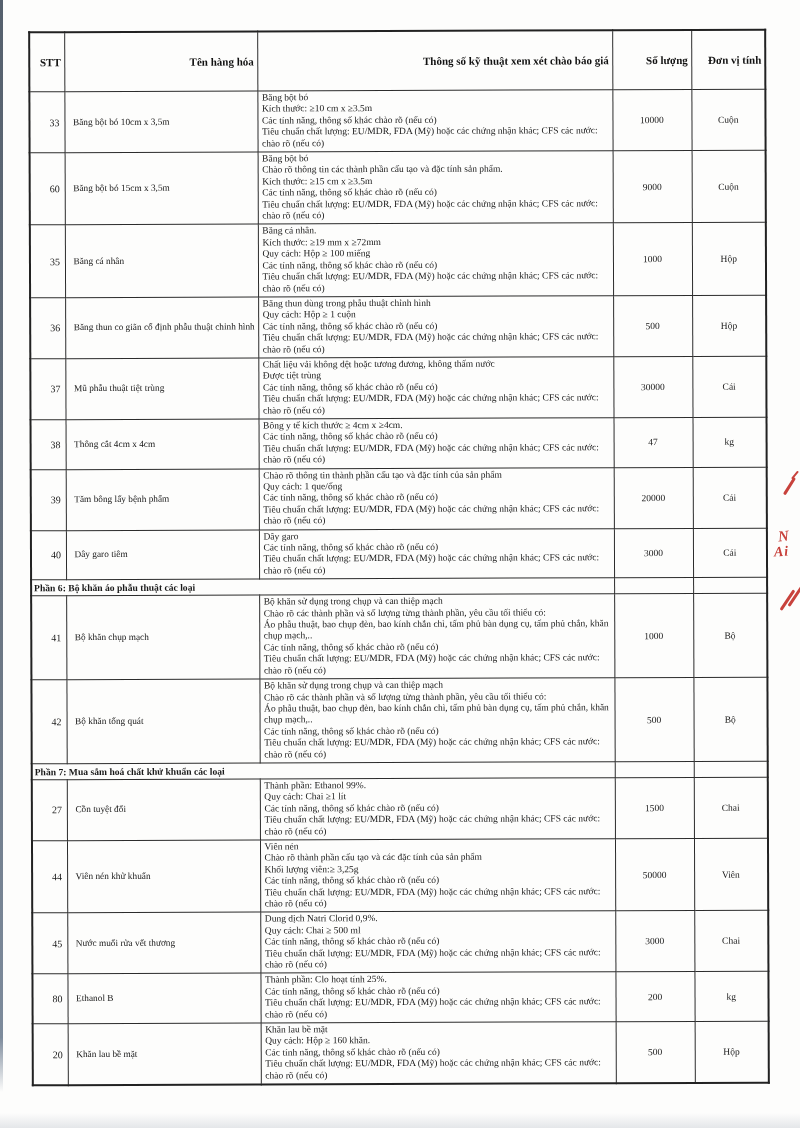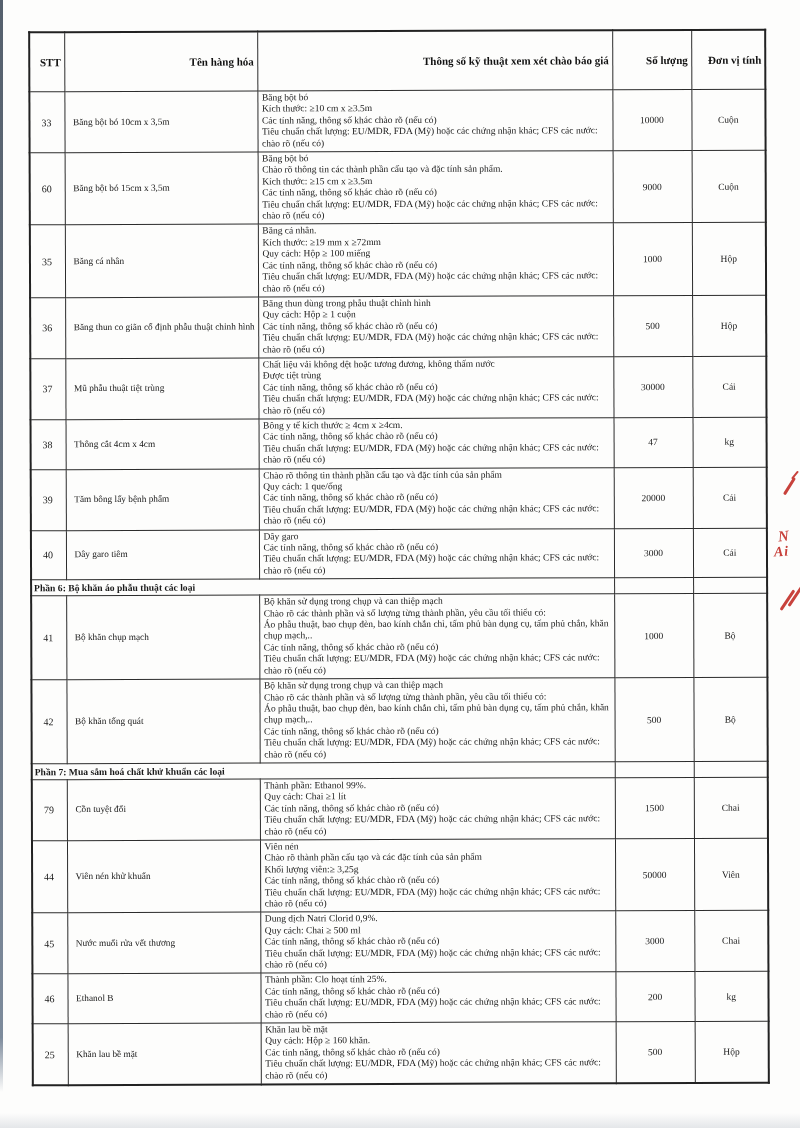--- a/index.html
+++ b/index.html
@@ -28,21 +28,21 @@
   col.c-stt{width:35px;}
   col.c-name{width:193px;}
   col.c-specs{width:355px;}
   col.c-qty{width:79px;}
   col.c-unit{width:74px;}
   th{
     font-size:11px;font-weight:bold;text-align:right;vertical-align:middle;
     height:54px;padding:2px 3px;color:#111;
   }
   td{font-size:9.5px;vertical-align:middle;color:#191919;}
-  td.stt{text-align:left;padding:1px 1px 1px 11px;font-size:10px;}
+  td.stt{text-align:left;padding:1px 1px 1px 19px;font-size:10px;}
   td.name{padding:2px 3px 2px 8px;font-size:9.3px;line-height:11px;}
   td.specs{vertical-align:top;padding:1px 4px 2px 4px;line-height:11.4px;font-size:9.5px;}
   td.qty,td.unit{text-align:center;padding:8px;}
   tr.section td{height:15px;padding:0 2px;}
   td.sec-label{font-weight:bold;font-size:9.6px;padding-left:2px !important;}
   .spec-line{min-height:11px;}
   .red-pen-marks{position:absolute;left:770px;top:466px;width:30px;height:170px;pointer-events:none;}
   .pen{position:absolute;color:#c8423c;font-style:italic;font-weight:bold;}
   .pen-stroke{position:absolute;background:#c8423c;border-radius:2px;}
   .pen-s1{left:18px;top:10px;width:2.5px;height:20px;transform:rotate(32deg);}
@@ -214,21 +214,21 @@
     <td class="unit">Bộ</td>
   </tr>
 
   <tr class="section">
     <td class="sec-label" colspan="3">Phần 7: Mua sắm hoá chất khử khuẩn các loại</td>
     <td></td>
     <td></td>
   </tr>
 
   <tr>
-    <td class="stt">79</td>
+    <td class="stt">27</td>
     <td class="name">Cồn tuyệt đối</td>
     <td class="specs">
           <div class="spec-line">Thành phần: Ethanol 99%.</div>
           <div class="spec-line">Quy cách: Chai ≥1 lít</div>
           <div class="spec-line">Các tính năng, thông số khác chào rõ (nếu có)</div>
           <div class="spec-line">Tiêu chuẩn chất lượng: EU/MDR, FDA (Mỹ) hoặc các chứng nhận khác; CFS các nước: chào rõ (nếu có)</div>
         </td>
     <td class="qty">1500</td>
     <td class="unit">Chai</td>
   </tr>
@@ -254,33 +254,33 @@
           <div class="spec-line">Dung dịch Natri Clorid 0,9%.</div>
           <div class="spec-line">Quy cách: Chai ≥ 500 ml</div>
           <div class="spec-line">Các tính năng, thông số khác chào rõ (nếu có)</div>
           <div class="spec-line">Tiêu chuẩn chất lượng: EU/MDR, FDA (Mỹ) hoặc các chứng nhận khác; CFS các nước: chào rõ (nếu có)</div>
         </td>
     <td class="qty">3000</td>
     <td class="unit">Chai</td>
   </tr>
 
   <tr>
-    <td class="stt">46</td>
+    <td class="stt">80</td>
     <td class="name">Ethanol B</td>
     <td class="specs">
           <div class="spec-line">Thành phần: Clo hoạt tính 25%.</div>
           <div class="spec-line">Các tính năng, thông số khác chào rõ (nếu có)</div>
           <div class="spec-line">Tiêu chuẩn chất lượng: EU/MDR, FDA (Mỹ) hoặc các chứng nhận khác; CFS các nước: chào rõ (nếu có)</div>
         </td>
     <td class="qty">200</td>
     <td class="unit">kg</td>
   </tr>
 
   <tr>
-    <td class="stt">25</td>
+    <td class="stt">20</td>
     <td class="name">Khăn lau bề mặt</td>
     <td class="specs">
           <div class="spec-line">Khăn lau bề mặt</div>
           <div class="spec-line">Quy cách: Hộp ≥ 160 khăn.</div>
           <div class="spec-line">Các tính năng, thông số khác chào rõ (nếu có)</div>
           <div class="spec-line">Tiêu chuẩn chất lượng: EU/MDR, FDA (Mỹ) hoặc các chứng nhận khác; CFS các nước: chào rõ (nếu có)</div>
         </td>
     <td class="qty">500</td>
     <td class="unit">Hộp</td>
   </tr>

